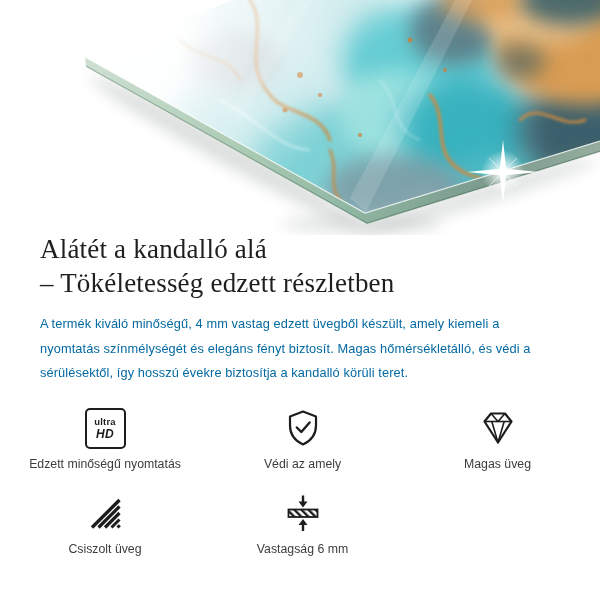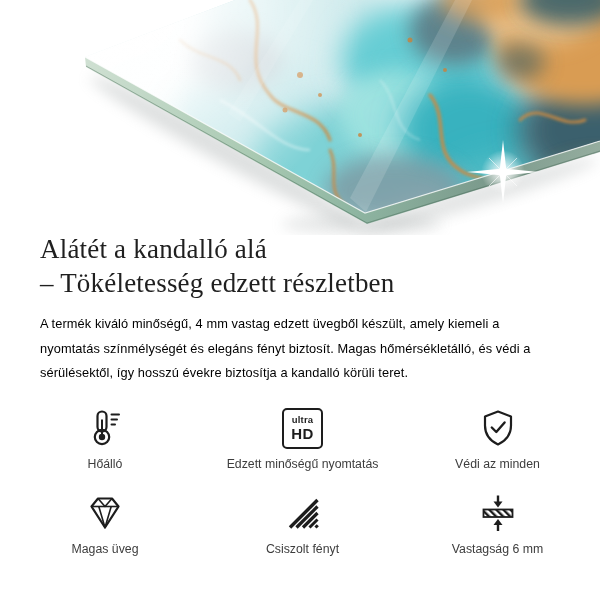--- a/index.html
+++ b/index.html
@@ -12,36 +12,36 @@
   .hero{position:absolute;top:0;left:0;width:600px;height:235px;}
   .hero svg{display:block;}
   .heading{
     position:absolute;left:40px;top:232px;margin:0;
     font-family:"Liberation Serif","DejaVu Serif",serif;
     font-weight:400;font-size:27px;line-height:34px;color:#1f1f1f;
     letter-spacing:.2px;
   }
   .desc{
     position:absolute;left:40px;top:312px;width:518px;margin:0;
-    font-size:12.8px;line-height:24.5px;color:#000000;letter-spacing:.1px;
+    font-size:12.8px;line-height:24.5px;color:#0369a1;letter-spacing:.1px;
   }
   .features{
     position:absolute;left:0;top:407px;width:600px;
     display:grid;grid-template-columns:210px 185px 205px;row-gap:21px;
   }
   .feature{display:flex;flex-direction:column;align-items:center;}
   .feature .icon{height:42px;display:flex;align-items:center;justify-content:center;}
   .feature .label{margin-top:8px;font-size:12.3px;color:#3d3d3d;line-height:14px;text-align:center;}
   .hd-box{
     width:37px;height:37px;border:2.6px solid #1d1d1d;border-radius:5px;
     display:flex;flex-direction:column;align-items:center;justify-content:center;
     color:#1d1d1d;line-height:1;
   }
   .hd-ultra{font-size:9.5px;font-weight:700;letter-spacing:.2px;}
-  .hd-hd{font-size:15px;font-weight:800;margin-top:1.5px;letter-spacing:.3px;}
+  .hd-hd{font-size:12px;font-weight:800;margin-top:1.5px;letter-spacing:.3px;font-style:italic;}
   .ic{stroke:#1d1d1d;fill:none;stroke-width:2.2;}
 </style>
 </head>
 <body>
 
 <div class="page">
 
   <div class="hero">
     <svg width="600" height="235" viewBox="0 0 600 235">
       <defs>
@@ -157,55 +157,39 @@
       </g>
     </svg>
   </div>
 
   <h1 class="heading"><span>Alátét a kandalló alá</span><br><span>– Tökéletesség edzett részletben</span></h1>
 
   <p class="desc">A termék kiváló minőségű, 4 mm vastag edzett üvegből készült, amely kiemeli a nyomtatás színmélységét és elegáns fényt biztosít. Magas hőmérsékletálló, és védi a sérülésektől, így hosszú évekre biztosítja a kandalló körüli teret.</p>
 
   <div class="features">
 
-    <div class="feature">
-      <div class="icon">
-        <svg width="40" height="40" viewBox="0 0 40 40">
-          <rect class="ic" x="12.5" y="3.5" width="9" height="20" rx="4.5"></rect>
-          <circle class="ic" cx="17" cy="29" r="7.2"></circle>
-          <circle cx="17" cy="29" r="3.2" fill="#1d1d1d"></circle>
-          <line x1="17" y1="27" x2="17" y2="11.5" stroke="#1d1d1d" stroke-width="2"></line>
-          <g stroke="#1d1d1d" stroke-width="2" stroke-linecap="round">
-            <line x1="26.5" y1="6.5" x2="34" y2="6.5"></line>
-            <line x1="26.5" y1="11.5" x2="32" y2="11.5"></line>
-            <line x1="26.5" y1="16.5" x2="30" y2="16.5"></line>
-          </g>
-        </svg>
-      </div>
-      <div class="label">Hőálló</div>
-    </div>
 
     <div class="feature">
       <div class="icon">
         <div class="hd-box">
           <span class="hd-ultra">ultra</span>
           <span class="hd-hd">HD</span>
         </div>
       </div>
       <div class="label">Edzett minőségű nyomtatás</div>
     </div>
 
     <div class="feature">
       <div class="icon">
         <svg width="40" height="40" viewBox="0 0 40 40">
           <path class="ic" stroke-linejoin="round" d="M20 3.5 L33 8.5 L33 17.5 C33 27.5 27.5 33 20 36.5 C12.5 33 7 27.5 7 17.5 L7 8.5 Z"></path>
           <path d="M13.8 19.5 L18.3 24 L26.6 14.5" fill="none" stroke="#1d1d1d" stroke-width="2.4" stroke-linecap="round" stroke-linejoin="round"></path>
         </svg>
       </div>
-      <div class="label">Védi az minden</div>
+      <div class="label">Védi az amely</div>
     </div>
 
     <div class="feature">
       <div class="icon">
         <svg width="40" height="40" viewBox="0 0 40 40">
           <path class="ic" stroke-width="2" stroke-linejoin="round" d="M13 5.5 L27 5.5 L33.5 13.5 L20 34.5 L6.5 13.5 Z"></path>
           <g stroke="#1d1d1d" stroke-width="1.6" fill="none" stroke-linejoin="round">
             <line x1="6.5" y1="13.5" x2="33.5" y2="13.5"></line>
             <path d="M13 5.5 L20 13.5 L27 5.5"></path>
             <path d="M13.8 13.5 L20 34.5 L26.2 13.5"></path>
@@ -220,21 +204,21 @@
         <svg width="40" height="40" viewBox="0 0 40 40">
           <g stroke="#1d1d1d" stroke-linecap="butt">
             <line x1="7" y1="34.5" x2="34.5" y2="7" stroke-width="3.4"></line>
             <line x1="13.5" y1="34.5" x2="34.5" y2="13.5" stroke-width="3.2"></line>
             <line x1="20" y1="34.5" x2="34.5" y2="20" stroke-width="3.2"></line>
             <line x1="26.5" y1="34.5" x2="34.5" y2="26.5" stroke-width="3"></line>
             <line x1="32.5" y1="34.5" x2="34.8" y2="32.2" stroke-width="3"></line>
           </g>
         </svg>
       </div>
-      <div class="label">Csiszolt fényt</div>
+      <div class="label">Csiszolt üveg</div>
     </div>
 
     <div class="feature">
       <div class="icon">
         <svg width="40" height="40" viewBox="0 0 40 40">
           <defs>
             <pattern id="hatchP" width="5" height="8" patternUnits="userSpaceOnUse" patternTransform="rotate(-45 0 0)">
               <rect width="2.4" height="8" fill="#1d1d1d"></rect>
             </pattern>
           </defs>

